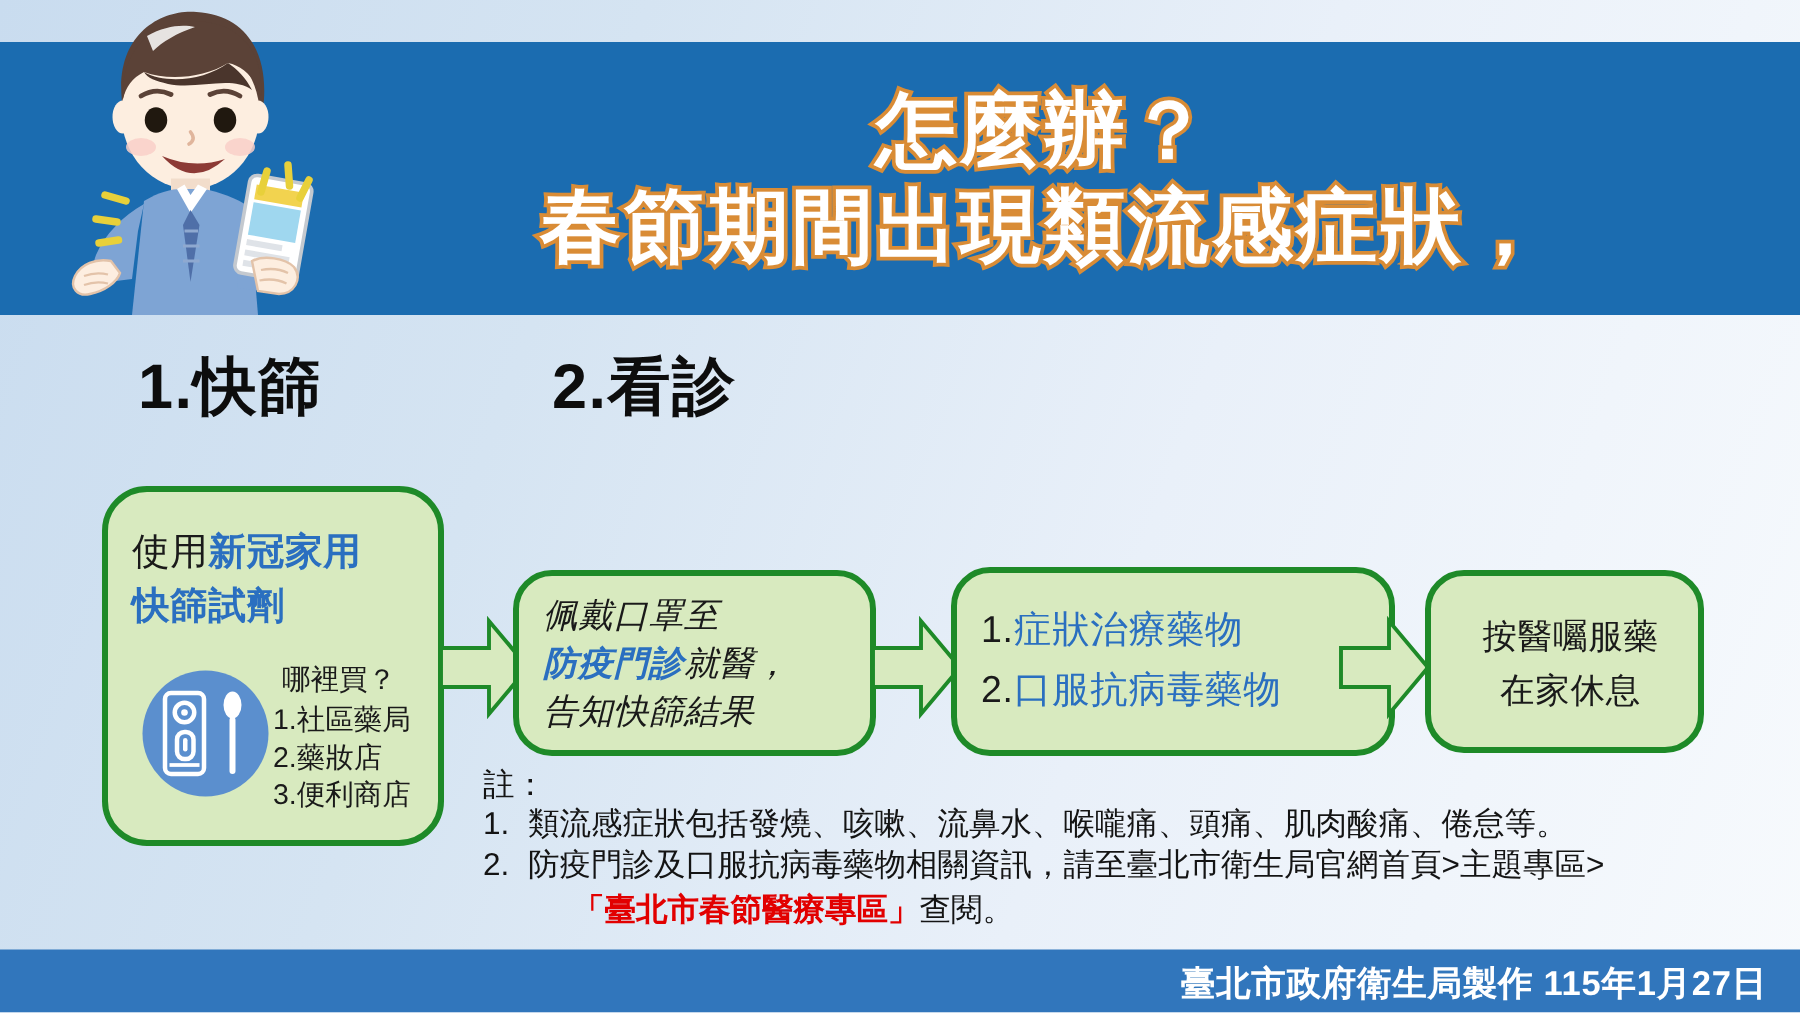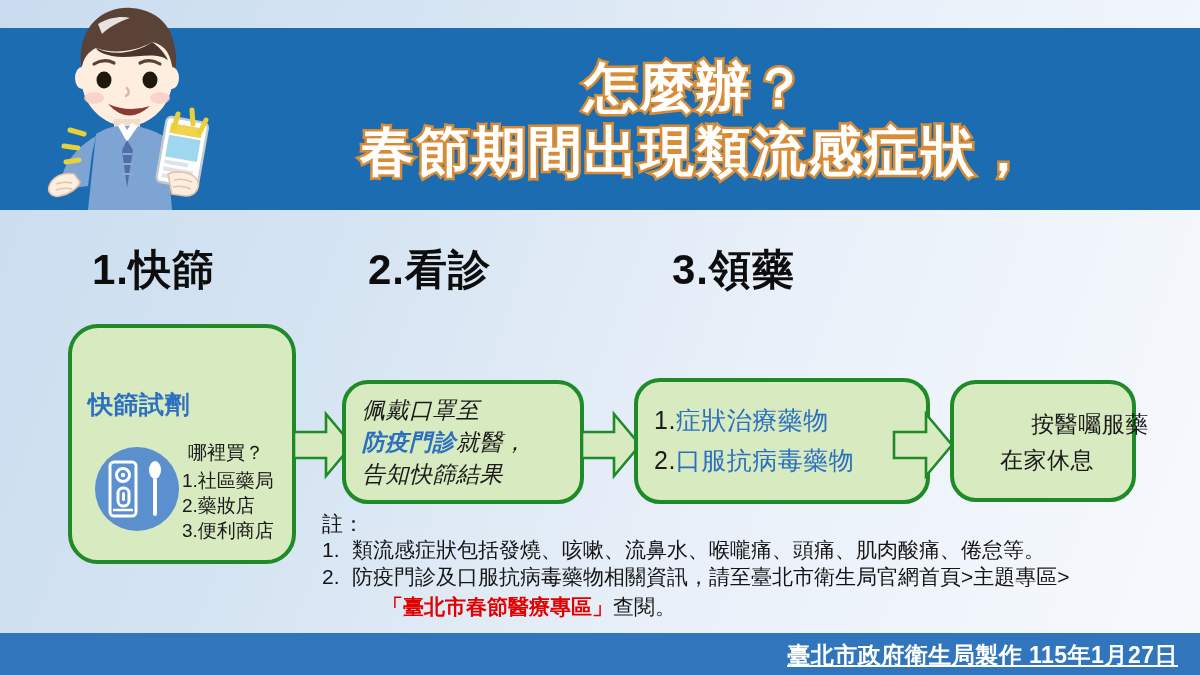--- a/index.html
+++ b/index.html
@@ -36,21 +36,21 @@
     -webkit-text-stroke: 5px #d98c36;
     paint-order: stroke fill;
     text-shadow: 0 0 1px #d98c36;
   }
   .header-title .ln { display: block; white-space: nowrap; }
 
   
   .mascot { position: absolute; left: 26px; top: 4px; width: 200px; height: 212px; }
 
   
-  .steps { position: absolute; left: 0; top: 242px; width: 1104px; height: 60px; }
+  .steps { position: absolute; left: 0; top: 230px; width: 1104px; height: 60px; }
   .step-heading {
     position: absolute;
     font-size: 42px; font-weight: bold; color: #0d0d0d;
     letter-spacing: 1px; white-space: nowrap;
   }
   .step-1 { left: 92px;  top: 0; }
   .step-2 { left: 368px; top: 0; }
   .step-3 { left: 672px; top: 0; }
 
   
@@ -85,21 +85,21 @@
   #box2 .bx-text { left: 16px; }
   #box2 .l1 { top: 12px; }
   #box2 .l2 { top: 44px; }
   #box2 .l3 { top: 76px; }
 
   #box3 .bx-text { left: 16px; font-size: 25px; }
   #box3 .l1 { top: 22px; }
   #box3 .l2 { top: 62px; }
 
   #box4 .bx-text { left: 0; width: 186px; text-align: center; font-size: 23px; }
-  #box4 .l1 { top: 26px; margin-left: 43px; }
+  #box4 .l1 { top: 26px; }
   #box4 .l2 { top: 62px; text-align: center; }
 
   
   .arrow { position: absolute; }
   #arrow1 { left: 292px; top: 408px; width: 62px; height: 74px; }
   #arrow2 { left: 580px; top: 408px; width: 62px; height: 74px; }
   #arrow3 { left: 892px; top: 408px; width: 62px; height: 74px; }
 
   
   .notes { position: absolute; left: 322px; top: 512px; width: 860px; color: #141414; }
@@ -112,21 +112,21 @@
 
   
   .footer-bar {
     position: absolute; left: 0; bottom: 0;
     width: 1200px; height: 42px;
     background: #3176bc;
   }
   .footer-text {
     position: absolute; right: 22px; top: 7px;
     font-size: 23px; color: #ffffff; font-weight: bold;
-    letter-spacing: 0.5px; white-space: nowrap; text-decoration: underline;
+    letter-spacing: 0.5px; white-space: nowrap;
   }
 </style>
 </head>
 <body>
 
 <div id="poster">
 
   <div class="header-bar"></div>
 
   <div class="mascot">
@@ -200,24 +200,26 @@
   </div>
 
   <div class="header-title">
     <span class="ln">怎麼辦？</span>
     <span class="ln">春節期間出現類流感症狀，</span>
   </div>
 
   <div class="steps">
     <div class="step-heading step-1">1.快篩</div>
     <div class="step-heading step-2">2.看診</div>
-    <div class="step-heading step-3">3.領藥</div>
   </div>
 
   <div class="flowbox" id="box1">
+    <div class="bx-text b1-l1">
+      <span>使用</span><span class="hl-blue">新冠家用</span>
+    </div>
     <div class="bx-text b1-l2 hl-blue">快篩試劑</div>
 
     <div class="kit-icon">
       <svg viewBox="0 0 86 86" width="86" height="86" xmlns="http://www.w3.org/2000/svg">
         <circle cx="43" cy="43" r="42" fill="#5b8fce"></circle>
         <rect x="16" y="16" width="26" height="54" rx="4" fill="none" stroke="#ffffff" stroke-width="3"></rect>
         <circle cx="29" cy="29" r="6.5" fill="none" stroke="#ffffff" stroke-width="3"></circle>
         <circle cx="29" cy="29" r="2.2" fill="#ffffff"></circle>
         <rect x="24" y="42" width="11" height="18" rx="5" fill="none" stroke="#ffffff" stroke-width="3"></rect>
         <rect x="28" y="46" width="3" height="9" rx="1.5" fill="#ffffff"></rect>

